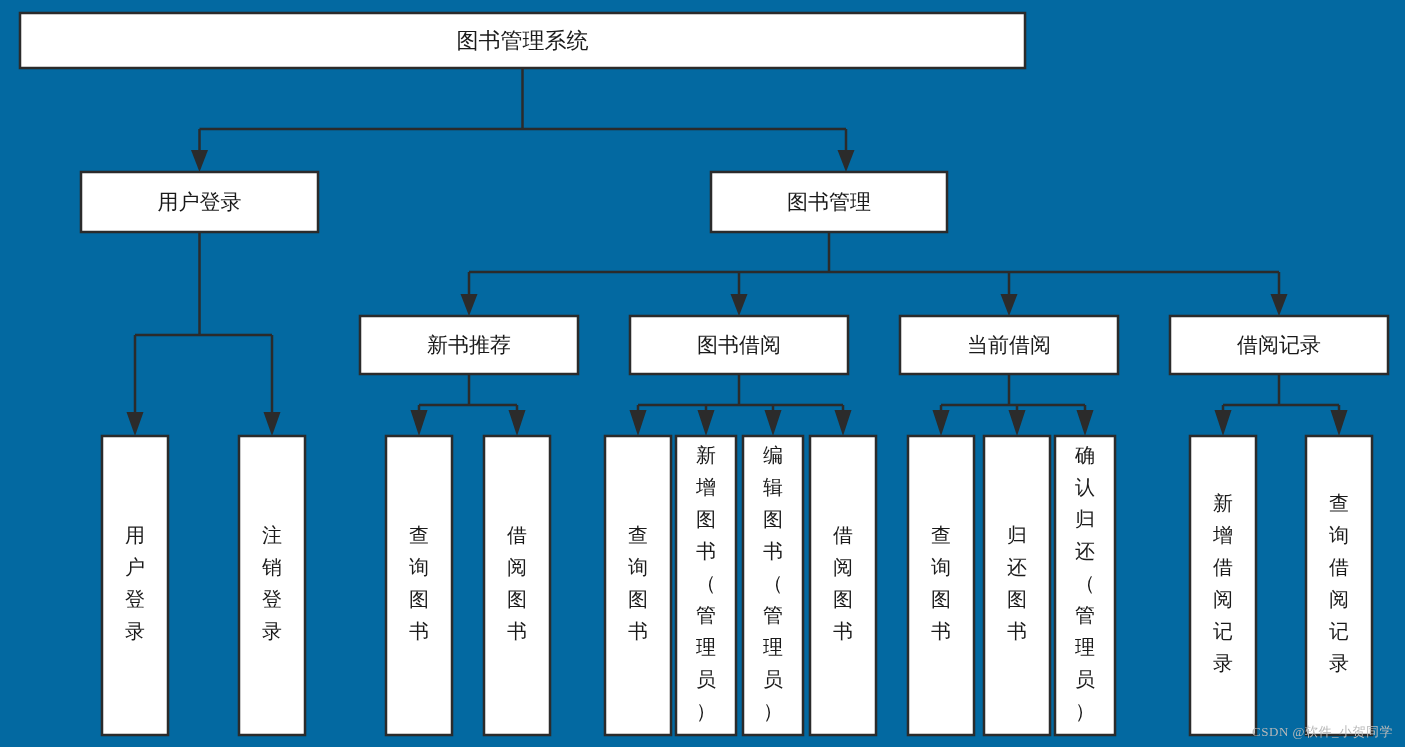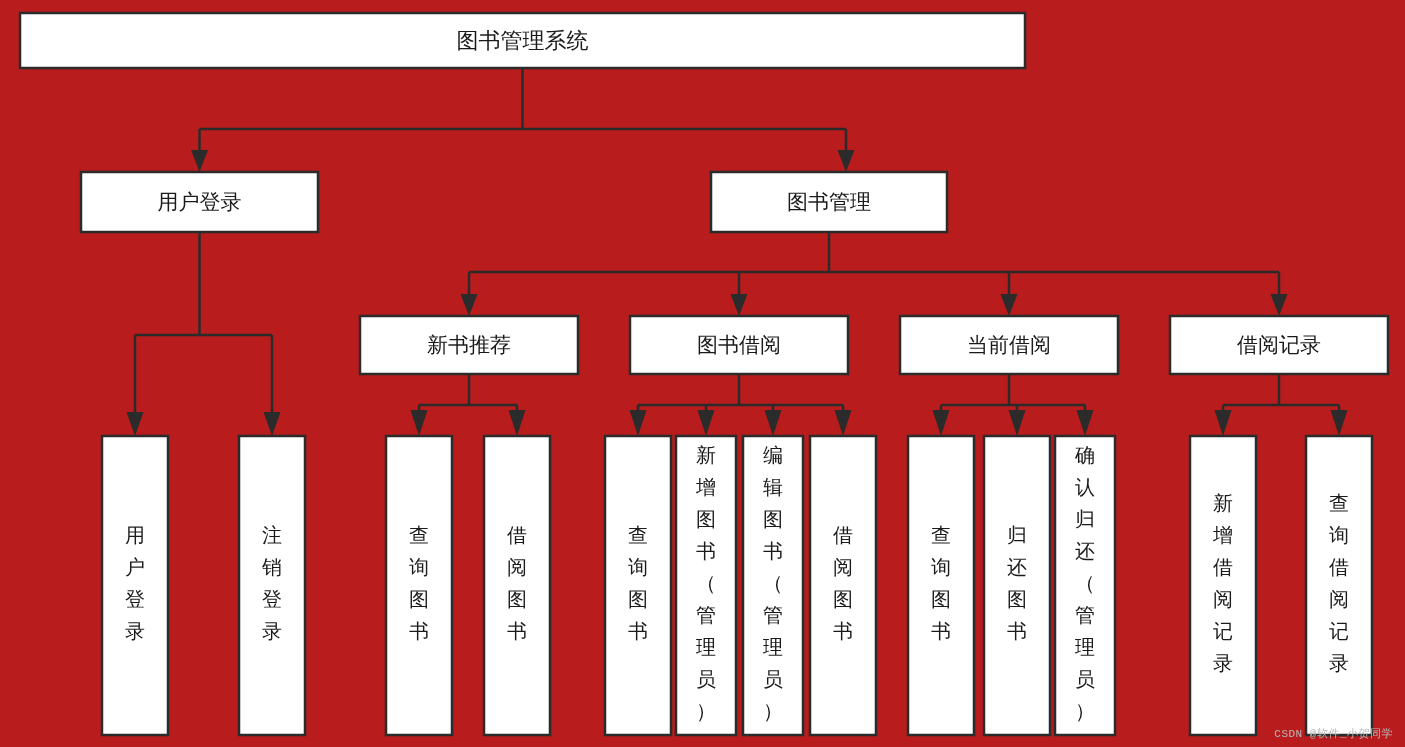--- a/index.html
+++ b/index.html
@@ -10,21 +10,21 @@
   body {
     width: 1405px;
     height: 747px;
     font-family: "Liberation Sans", "DejaVu Sans", sans-serif;
     overflow: hidden;
   }
   #diagram-root {
     position: relative;
     width: 1405px;
     height: 747px;
-    background: #b91c1c;
+    background: #0369a1;
   }
   svg#tree-svg {
     position: absolute;
     left: 0;
     top: 0;
     width: 1405px;
     height: 747px;
     display: block;
   }
   .node-box {
@@ -55,22 +55,22 @@
     stroke-linecap: butt;
   }
   .arrow-head {
     fill: #2b2b2b;
     stroke: none;
   }
   .watermark {
     position: absolute;
     right: 12px;
     bottom: 6px;
-    font-family: Liberation Mono, monospace;
-    font-size: 11px;
+    font-family: Liberation Serif, serif;
+    font-size: 13px;
     color: #b9b9b9;
     letter-spacing: 0.5px;
     white-space: nowrap;
     pointer-events: none;
   }
 </style>
 </head>
 <body>
 
 <div id="diagram-root">

